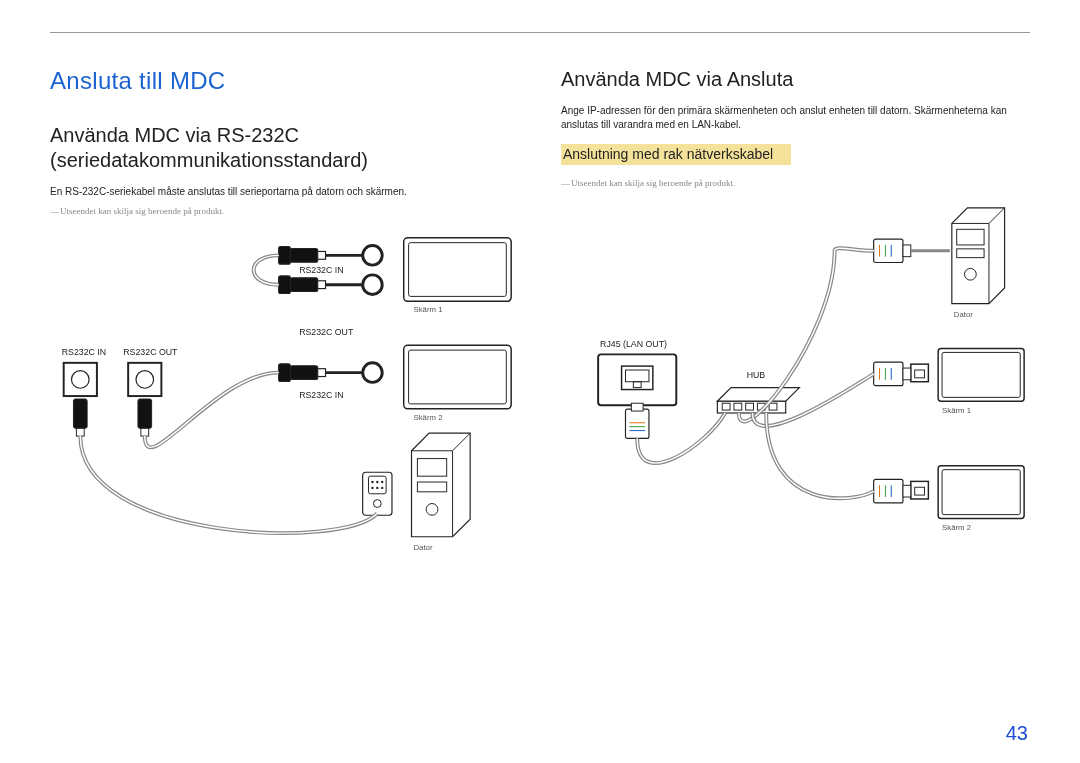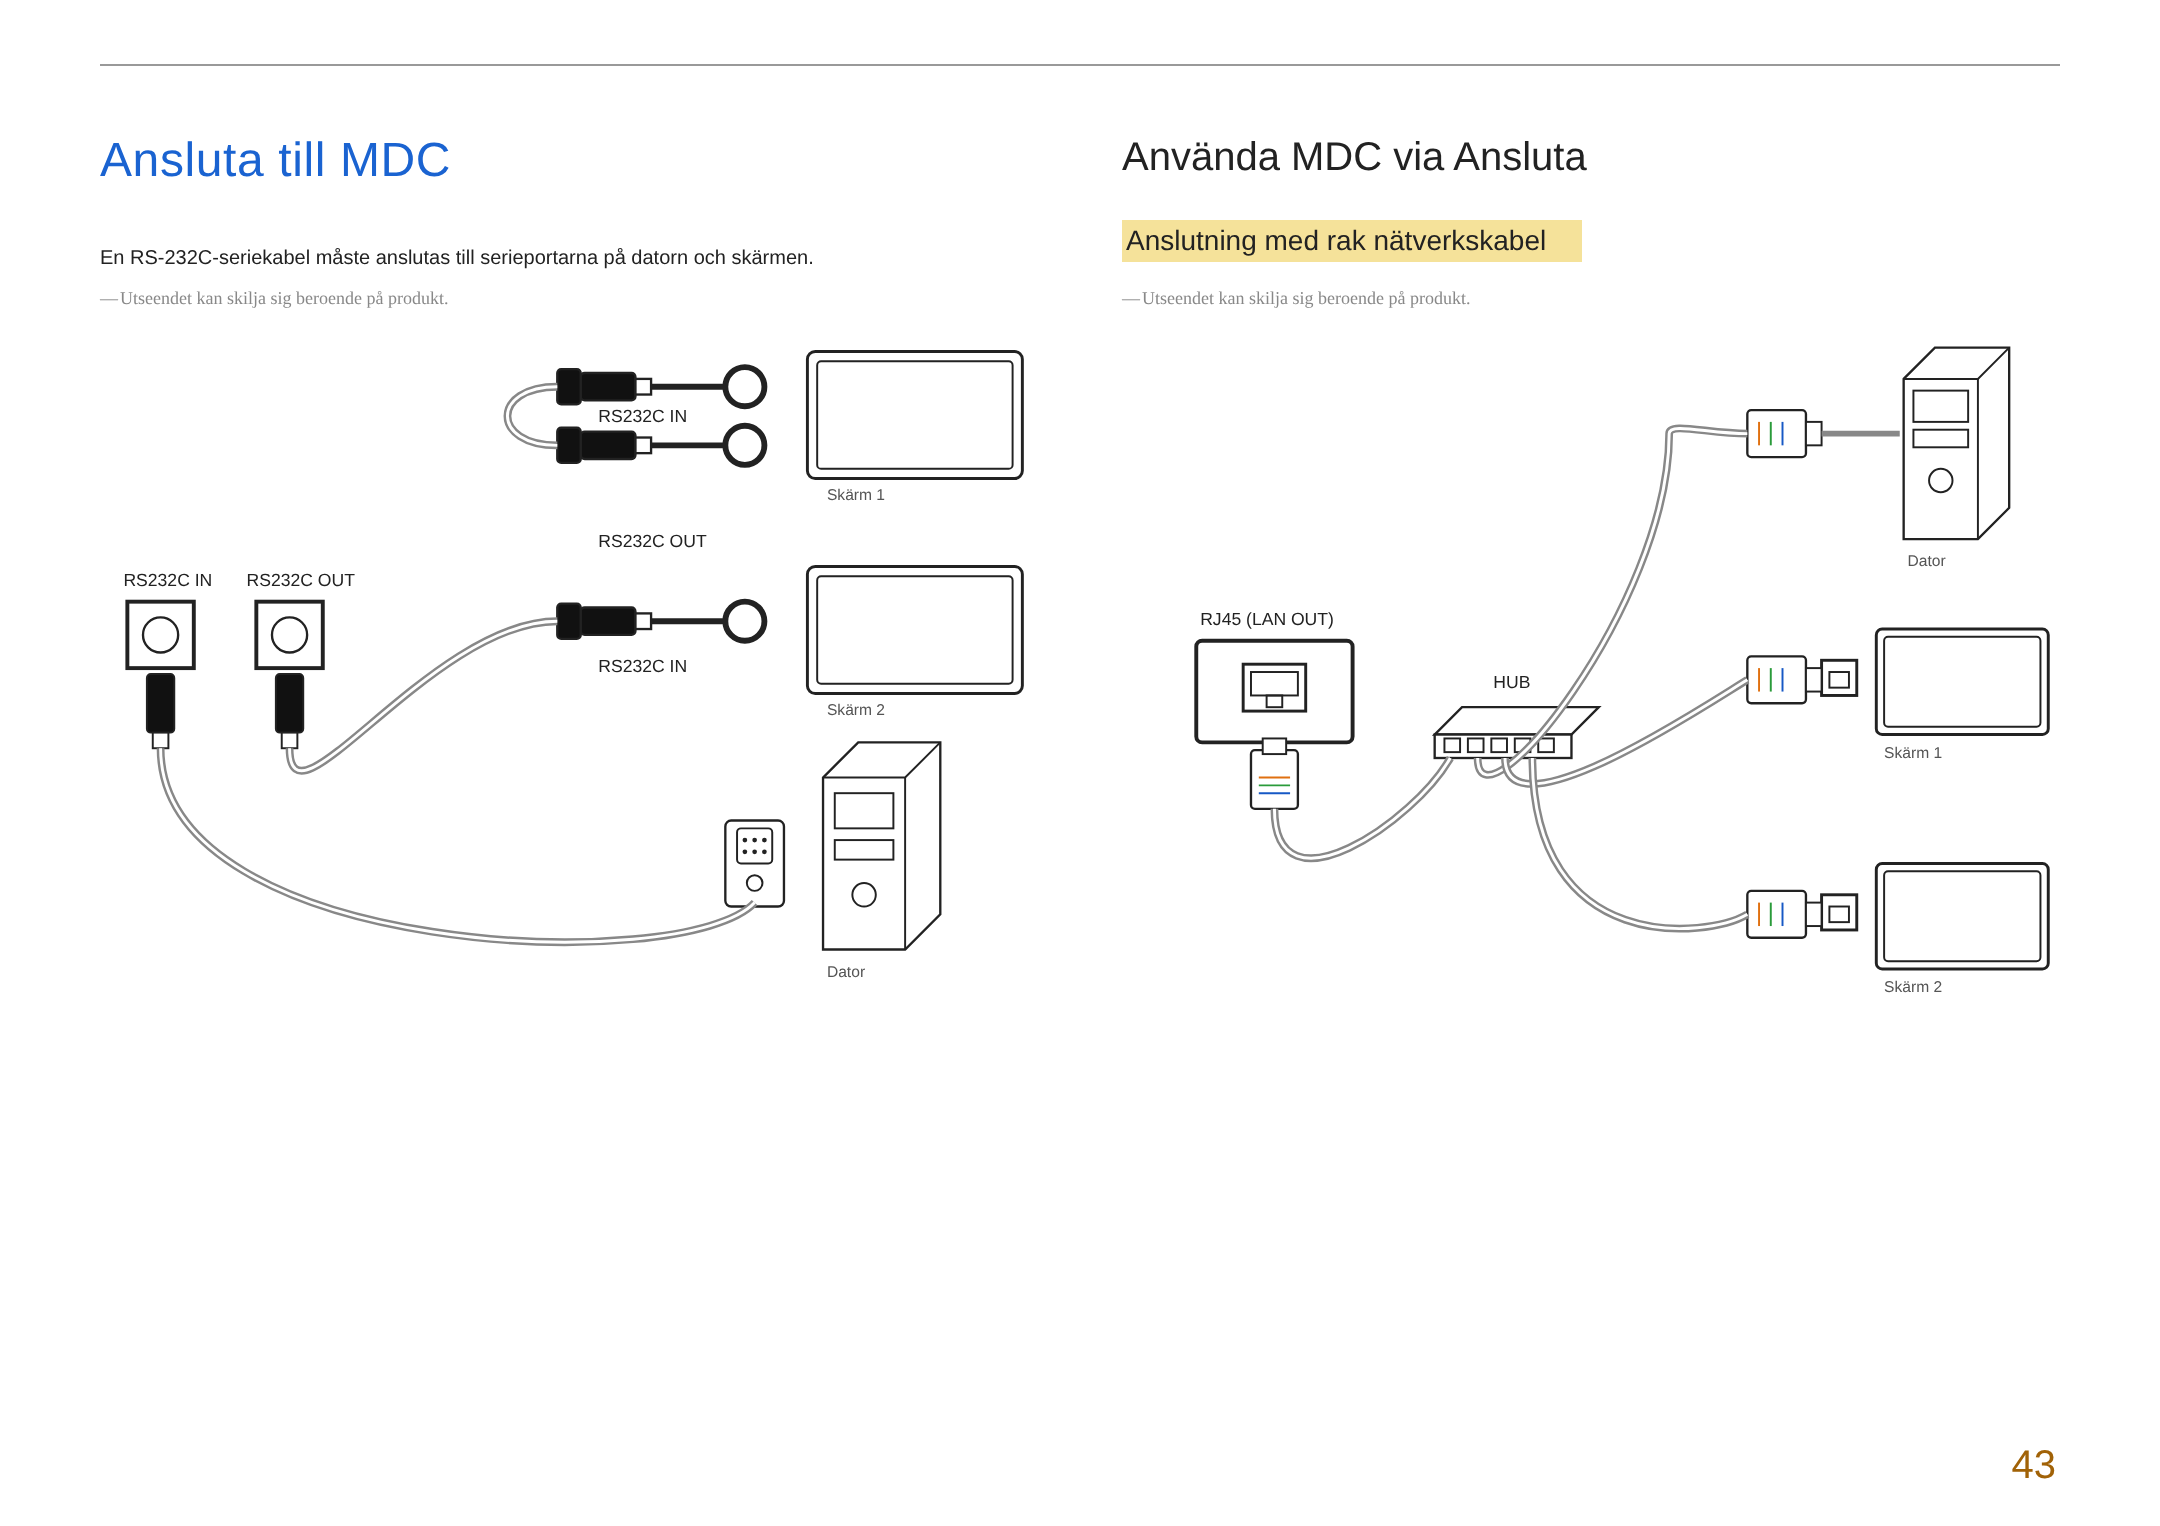--- a/index.html
+++ b/index.html
@@ -29,37 +29,38 @@
   .highlight {
     display: inline-block; background: #f5e29a; color: #222;
     font-size: 14px; font-weight: 500; padding: 2px 18px 3px 2px;
     margin: 6px 0 8px 0;
   }
   .diagram {
     display: block; width: 100%; height: auto; margin-top: 10px;
   }
   .page-num {
     position: absolute; right: 52px; bottom: 18px;
-    font-size: 20px; color: #a16207;
+    font-size: 20px; color: #1d4ed8;
   }
   
   svg text { font-family: Arial, Helvetica, sans-serif; }
   .lbl { font-size: 9px; fill: #222; }
   .lbl-sm { font-size: 8px; fill: #555; }
 </style>
 </head>
 <body>
 
 <div class="page-rule"></div>
 
 <div class="cols">
 
   <div class="col">
     <h1>Ansluta till MDC</h1>
 
+    <h2>Använda MDC via RS-232C (seriedatakommunikationsstandard)</h2>
     <p class="body">En RS-232C-seriekabel måste anslutas till serieportarna på datorn och skärmen.</p>
     <p class="note"><span class="dash">―</span><span>Utseendet kan skilja sig beroende på produkt.</span></p>
 
     <svg class="diagram" viewBox="0 0 480 360">
 
       <rect x="362" y="10" width="110" height="65" rx="4" fill="none" stroke="#222" stroke-width="1.5"></rect>
       <rect x="367" y="15" width="100" height="55" rx="2" fill="none" stroke="#222" stroke-width="1"></rect>
       <text class="lbl-sm" x="372" y="86">Skärm 1</text>
 
       <circle cx="330" cy="28" r="10" fill="none" stroke="#222" stroke-width="3"></circle>
@@ -142,20 +143,21 @@
       <path d="M97 213 C 97 260, 170 148, 234 148" fill="none" stroke="#888" stroke-width="4"></path>
       <path d="M97 213 C 97 260, 170 148, 234 148" fill="none" stroke="#fff" stroke-width="1.5"></path>
 
       <path d="M234 28 C 200 28, 200 58, 234 58" fill="none" stroke="#888" stroke-width="4"></path>
       <path d="M234 28 C 200 28, 200 58, 234 58" fill="none" stroke="#fff" stroke-width="1.5"></path>
     </svg>
   </div>
 
   <div class="col">
     <h2>Använda MDC via Ansluta</h2>
+    <p class="body">Ange IP-adressen för den primära skärmenheten och anslut enheten till datorn. Skärmenheterna kan anslutas till varandra med en LAN-kabel.</p>
 
     <span class="highlight">Anslutning med rak nätverkskabel</span>
 
     <p class="note"><span class="dash">―</span><span>Utseendet kan skilja sig beroende på produkt.</span></p>
 
     
     <svg class="diagram" viewBox="0 0 480 380">
 
       <g transform="translate(400 8)">
         <path d="M0 16 L16 0 L54 0 L54 82 L38 98 L0 98 Z" fill="#fff" stroke="#222" stroke-width="1.2"></path>

